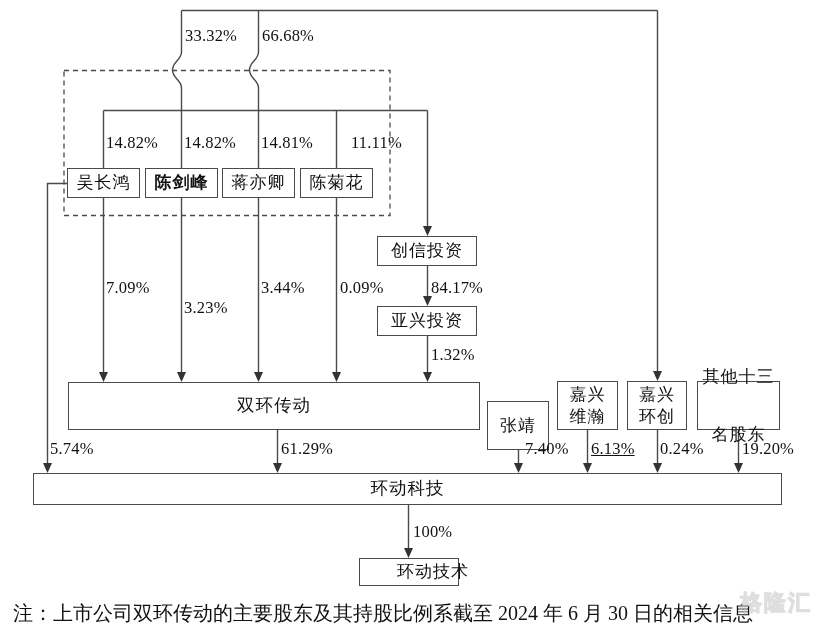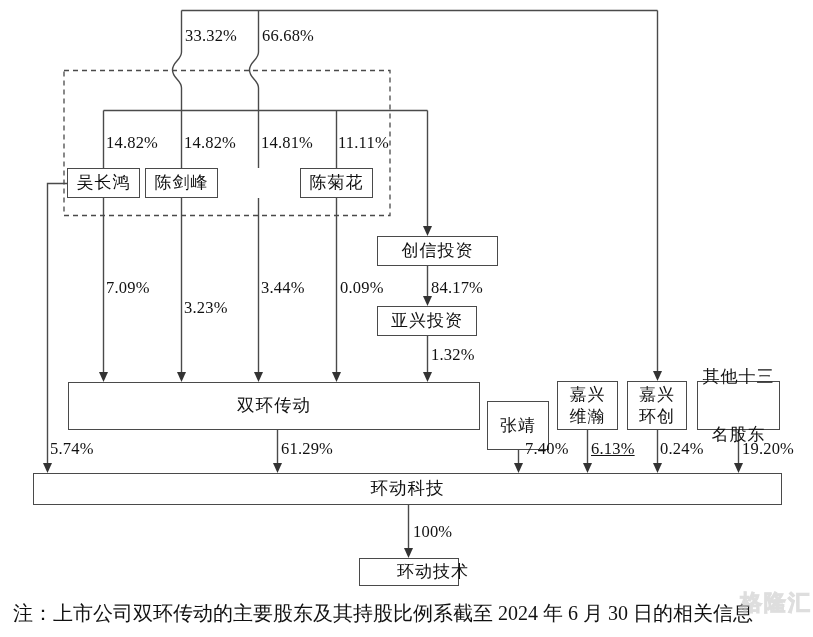--- a/index.html
+++ b/index.html
@@ -87,28 +87,31 @@
     <path d="M738.5 430 V463"></path>
     <polygon points="738.5,473 734,463 743,463" fill="#333" stroke="none"></polygon>
 
     <path d="M408.5 505 V548"></path>
     <polygon points="408.5,558 404,548 413,548" fill="#333" stroke="none"></polygon>
   </svg>
 
   <div class="node" style="left:67px; top:168px; width:73px; height:30px;">
     <span class="ln">吴长鸿</span>
   </div>
-  <div class="node" style="left:145px; top:168px; width:73px; height:30px;">
+  <div class="node" style="left:145px; top:168px; width:73px; height:30px;font-weight:bold;">
     <span class="ln">陈剑峰</span>
+  </div>
+  <div class="node" style="left:222px; top:168px; width:73px; height:30px;">
+    <span class="ln">蒋亦卿</span>
   </div>
   <div class="node" style="left:300px; top:168px; width:73px; height:30px;">
     <span class="ln">陈菊花</span>
   </div>
 
-  <div class="node" style="left:377px; top:236px; width:121px; height:30px;">
+  <div class="node" style="left:377px; top:236px; width:100px; height:30px;">
     <span class="ln">创信投资</span>
   </div>
   <div class="node" style="left:377px; top:306px; width:100px; height:30px;">
     <span class="ln">亚兴投资</span>
   </div>
 
   <div class="node" style="left:68px; top:382px; width:412px; height:48px; font-size:17.5px;">
     <span class="ln">双环传动</span>
   </div>
   <div class="node" style="left:487px; top:381px; width:62px; height:49px;margin-top:20px;">
@@ -133,21 +136,21 @@
   <div class="node" style="left:359px; top:558px; width:100px; height:28px;padding-left:48px;">
     <span class="ln">环动技术</span>
   </div>
 
   <div class="pct" style="left:185px; top:28px;">33.32%</div>
   <div class="pct" style="left:262px; top:28px;">66.68%</div>
 
   <div class="pct" style="left:106px; top:135px;">14.82%</div>
   <div class="pct" style="left:184px; top:135px;">14.82%</div>
   <div class="pct" style="left:261px; top:135px;">14.81%</div>
-  <div class="pct" style="left:338px; top:135px;">11.11%</div>
+  <div class="pct" style="left:338px; top:135px;padding-left:13px;">11.11%</div>
 
   <div class="pct" style="left:106px; top:280px;">7.09%</div>
   <div class="pct" style="left:184px; top:280px;margin-top:20px;">3.23%</div>
   <div class="pct" style="left:261px; top:280px;">3.44%</div>
   <div class="pct" style="left:340px; top:280px;">0.09%</div>
   <div class="pct" style="left:431px; top:280px;">84.17%</div>
 
   <div class="pct" style="left:431px; top:347px;">1.32%</div>
 
   <div class="pct" style="left:50px; top:441px;">5.74%</div>

